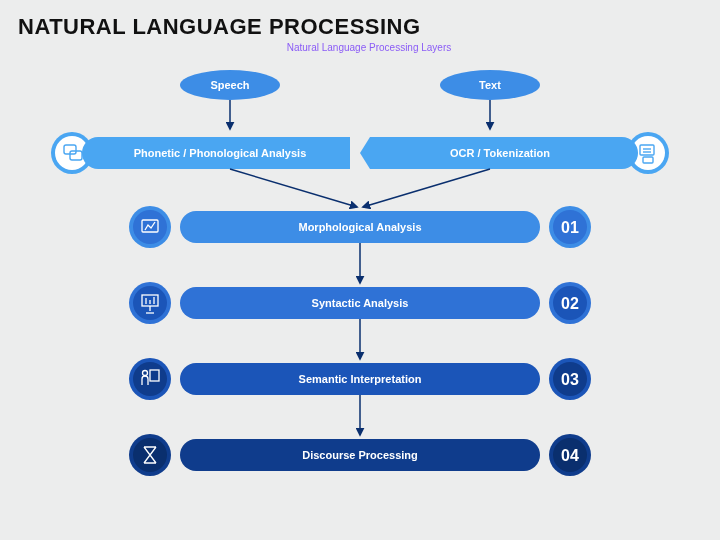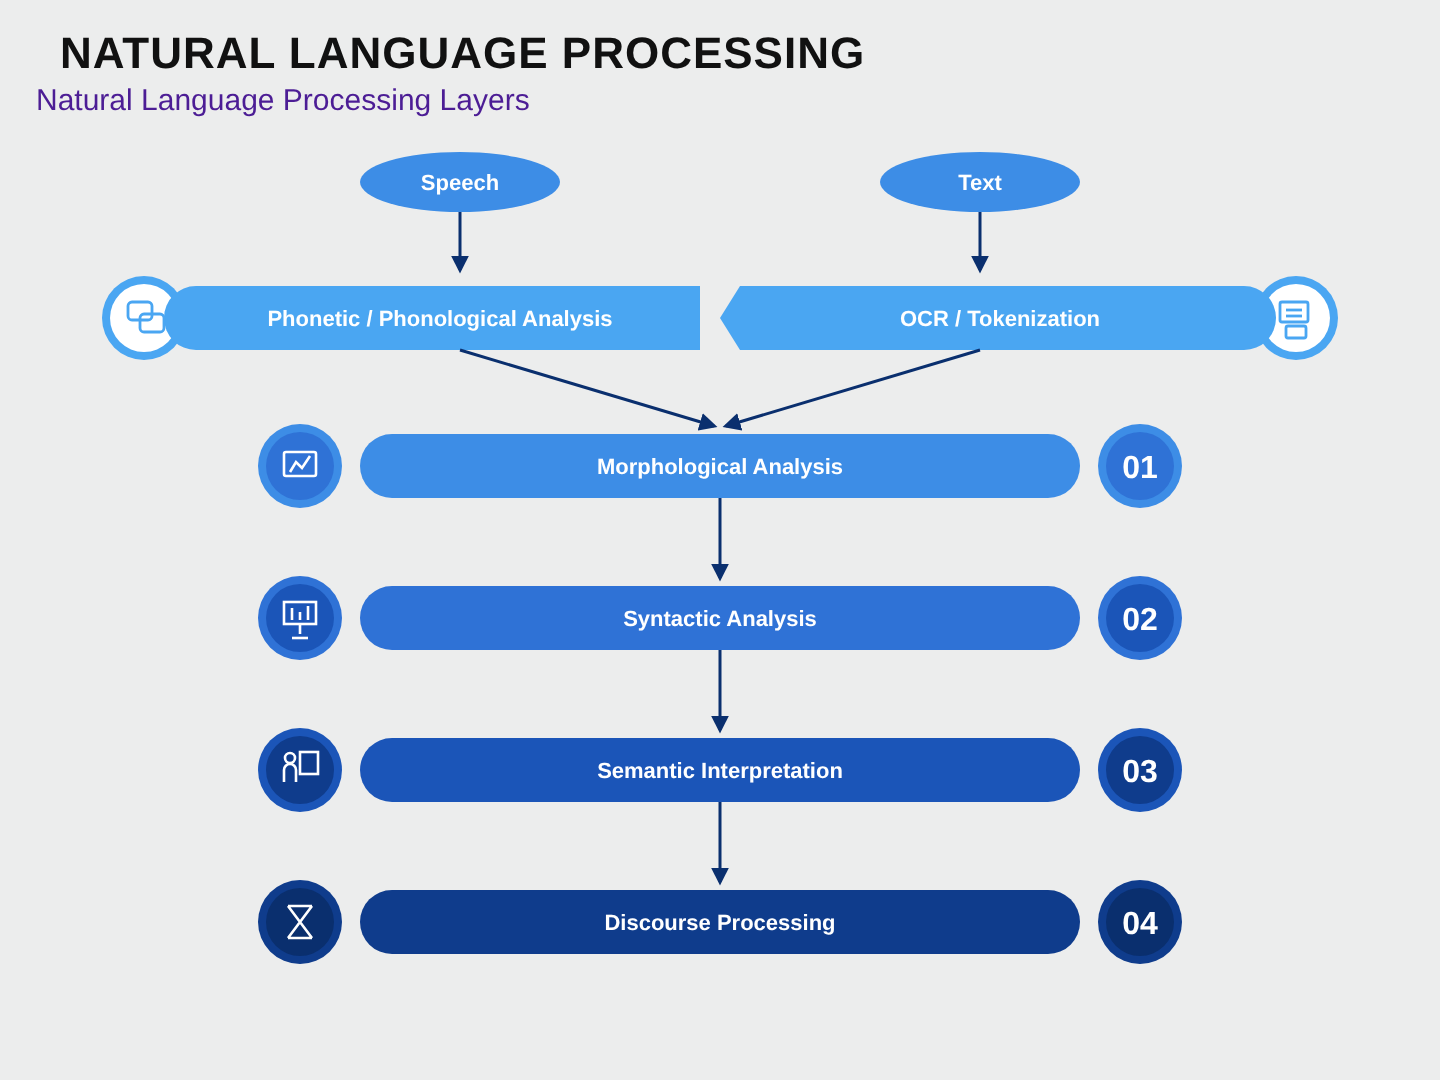--- a/index.html
+++ b/index.html
@@ -9,26 +9,27 @@
     background: #eceded;
     font-family: Arial, Helvetica, sans-serif;
     position: relative;
     overflow: hidden;
   }
   .title {
     font-size: 22px;
     font-weight: 900;
     letter-spacing: 0.5px;
     color: #111;
-    padding: 14px 0 2px 30px;
+    padding: 14px 0 2px 18px;
   }
   .subtitle {
-    font-size: 15px;
-    color: #4c1d95;
+    font-size: 10px;
+    color: #8b5cf6;
     padding: 0 0 14px 18px;
+    text-align: center;
   }
   svg.diagram {
     display: block;
     margin: 0 auto;
   }
   
   .pill-label { fill: #fff; font-size: 11px; font-weight: 600; }
   .top-label  { fill: #fff; font-size: 11px; font-weight: 700; }
   .num-text   { fill: #fff; font-size: 16px; font-weight: 700; }
 </style>

